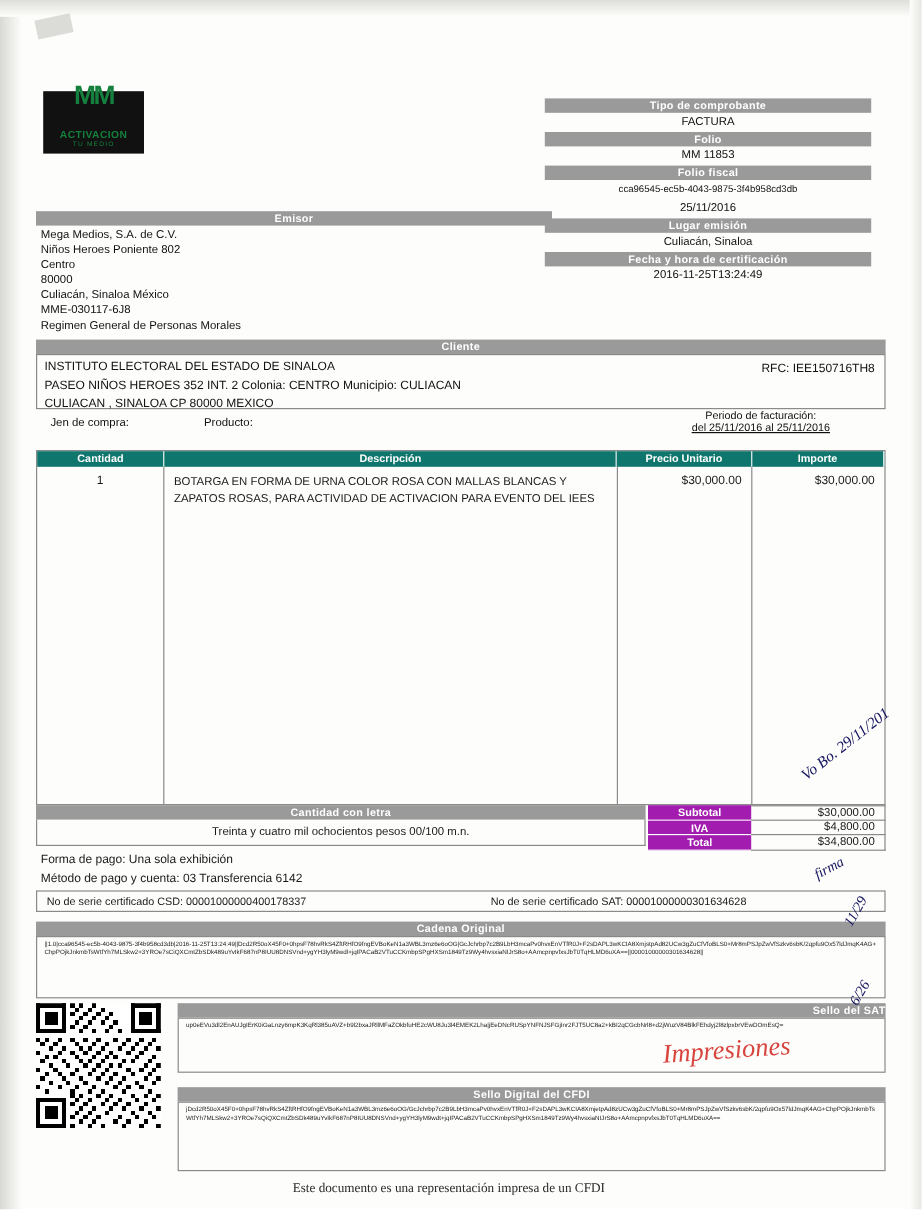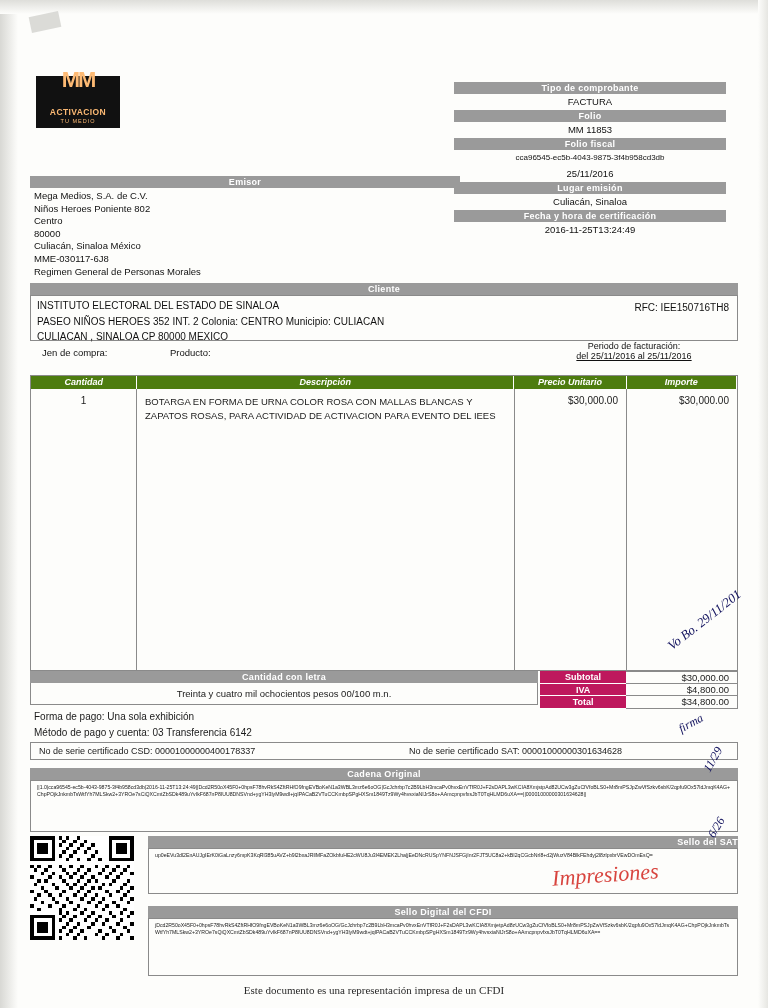--- a/index.html
+++ b/index.html
@@ -49,21 +49,21 @@
     font-size: 9.5px;
     line-height: 13px;
     color: #111;
   }
 
   
   #logo {
     position: absolute;
     left: 36px; top: 76px; width: 84px; height: 52px;
     background: #111;
-    color: #fdba74;
+    color: #15803d;
     display: flex; flex-direction: column;
     align-items: center; justify-content: flex-end;
     padding-bottom: 4px;
     box-sizing: border-box;
   }
   #logo .mark { font-size: 22px; line-height: 22px; font-weight: bold; letter-spacing: -2px; margin-bottom: 16px;}
   #logo .name { font-size: 8.5px; font-weight: bold; letter-spacing: .4px;}
   #logo .sub  { font-size: 5.5px; letter-spacing: 1px; margin-top: 1px;}
 
   
@@ -96,22 +96,22 @@
   #orden-row .periodo .l1 { font-size:9px; }
   #orden-row .periodo .l2 { font-size:9px;text-decoration:underline; }
 
   
   #concept {
     position:absolute; left:30px; top:375px; width:708px; height:296px;
     border:1px solid #8a8a8a; box-sizing:border-box;
   }
   #concept .hdr { display:flex; height:13px; }
   #concept .hdr > div {
-    background:#4d7c0f; color:#fff; font-size:9px; font-weight:bold;
-    text-align:center; line-height:13px; border-right:1px solid #fff;font-style:italic;
+    background:#0f766e; color:#fff; font-size:9px; font-weight:bold;
+    text-align:center; line-height:13px; border-right:1px solid #fff;
   }
   #concept .cols { position:absolute; left:0; top:13px; right:0; bottom:0; display:flex;}
   #concept .cols > div { border-right:1px solid #8a8a8a; box-sizing:border-box;}
   #concept .cols > div:last-child { border-right:none;}
   .c1 { width:106px; }
   .c2 { width:378px; }
   .c3 { width:112px; }
   .c4 { width:110px; }
   .qty { text-align:center; padding-top:6px; font-size:10px;}
   .desc { padding:6px 6px 0 8px; font-size:9.5px; line-height:13.5px;}
@@ -120,21 +120,21 @@
   
   #cantidad-letra-bar { position:absolute; left:30px; top:671px; width:508px;}
   #cantidad-letra-val {
     position:absolute; left:30px; top:683px; width:508px; height:22px;
     border:1px solid #8a8a8a; border-top:none; box-sizing:border-box;
     text-align:center; font-size:9.5px; line-height:21px;
   }
   #totals { position:absolute; left:540px; top:671px; width:198px; }
   #totals .row { display:flex; height:12.5px; }
   #totals .lbl {
-    width:88px; background:#be185d; color:#fff; font-size:9px; font-weight:bold;
+    width:88px; background:#a21caf; color:#fff; font-size:9px; font-weight:bold;
     text-align:center; line-height:12.5px; border-bottom:1px solid #fff;
   }
   #totals .amt {
     width:114px; text-align:right; font-size:9.5px; line-height:12.5px;
     padding-right:8px; box-sizing:border-box; border:1px solid #8a8a8a;
     border-top:none; border-left:none;
   }
   #totals .row:first-child .amt { border-top:1px solid #8a8a8a;}
 
   #pago1 { position:absolute; left:34px; top:711px; font-size:10px; }

